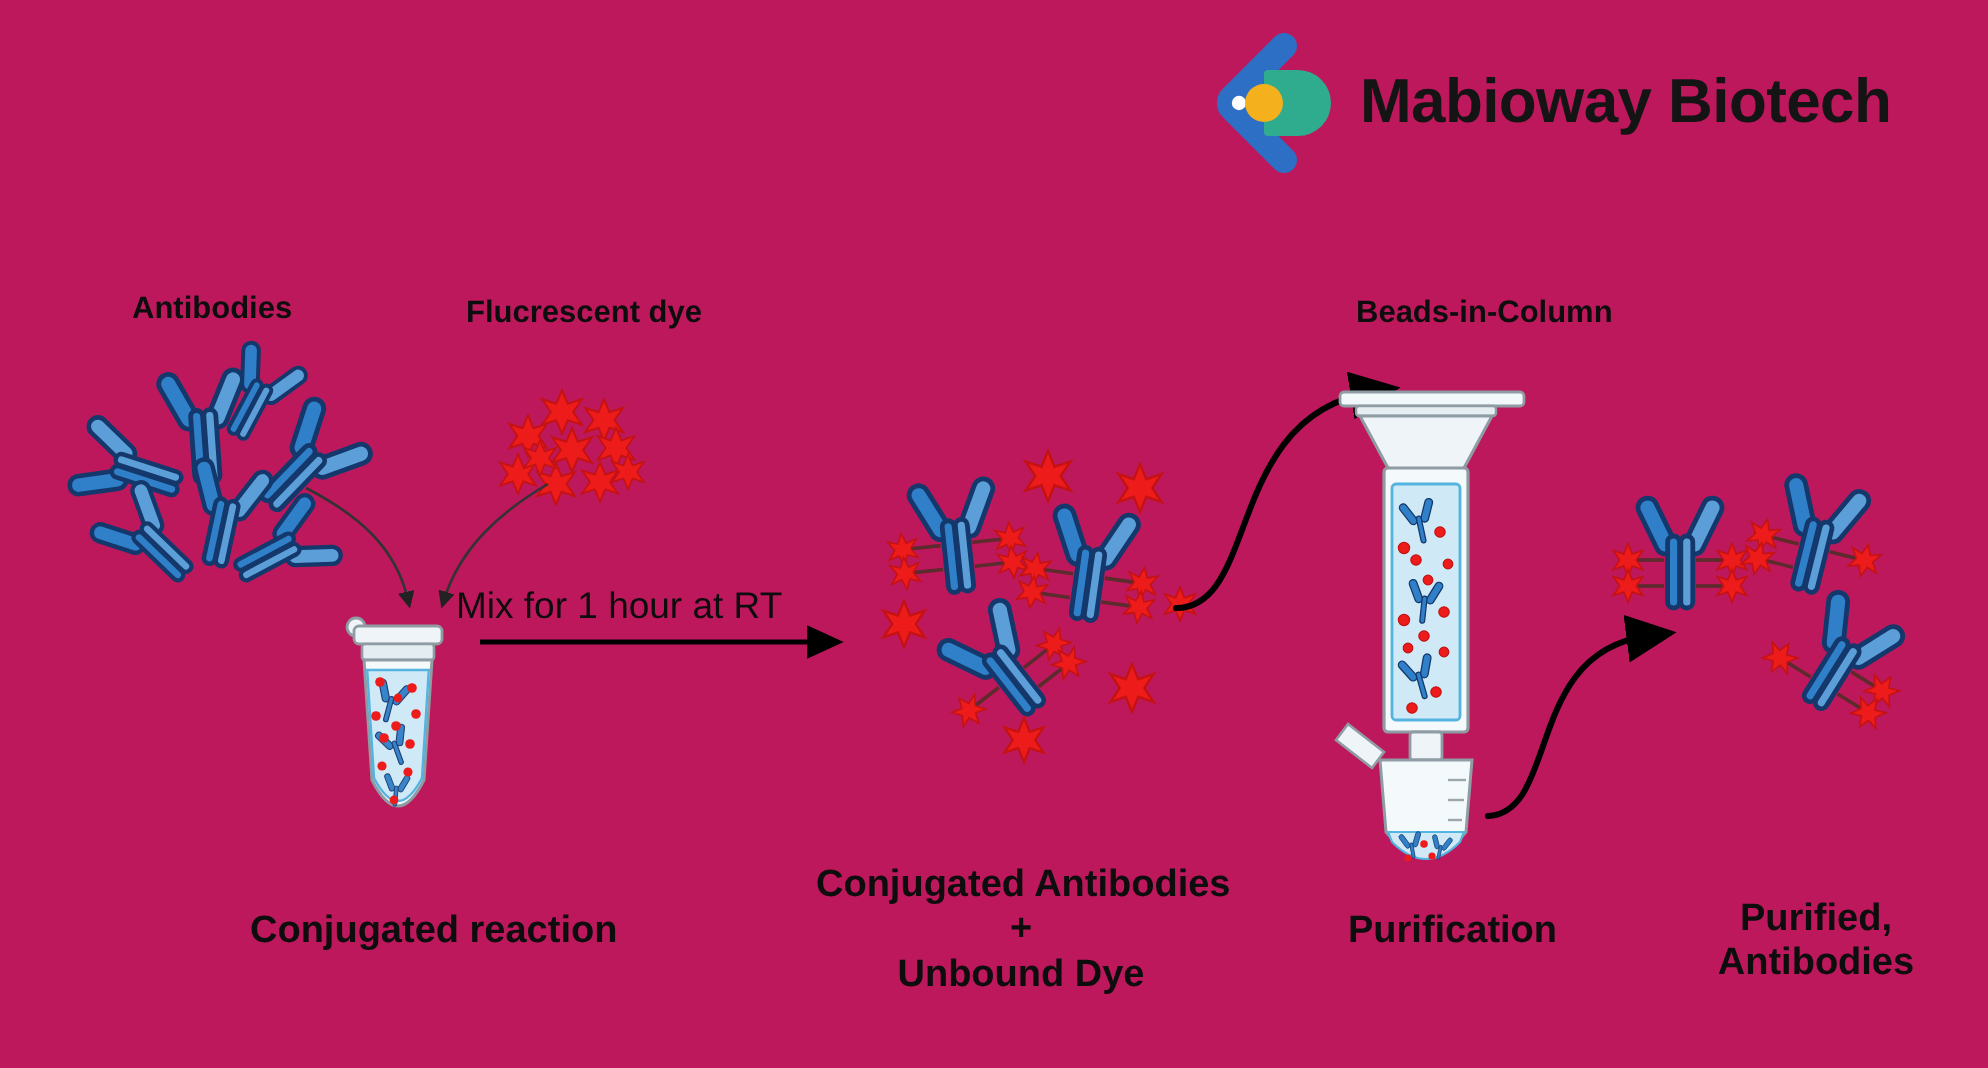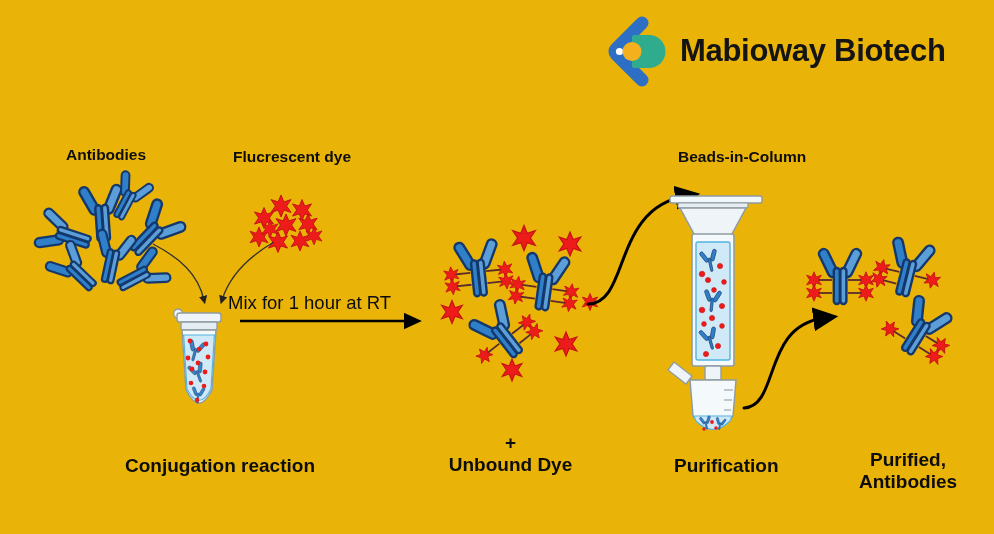--- a/index.html
+++ b/index.html
@@ -4,21 +4,21 @@
 <style>
   html,body{margin:0;padding:0;background:#ffffff;}
   body{
     font-family:"Liberation Sans","DejaVu Sans",sans-serif;
     -webkit-font-smoothing:antialiased;
   }
   #stage{
     position:relative;
     width:994px;
     height:534px;
-    background:#eab308;
+    background:#be185d;
     overflow:hidden;
   }
   .abs{position:absolute;}
   svg{display:block;overflow:visible;}
 
   
   #brand{
     left:596px; top:16px;
     display:flex; align-items:center; gap:14px;
   }
@@ -422,23 +422,24 @@
         <line x1="8" y1="2" x2="23" y2="2" stroke="#5c2b2b" stroke-width="1.8"></line>
         <line x1="8" y1="15" x2="23" y2="15" stroke="#5c2b2b" stroke-width="1.8"></line>
         <line x1="-8" y1="15" x2="-23" y2="15" stroke="#5c2b2b" stroke-width="1.8"></line>
         <use href="#star6c" transform="translate(26,2)   scale(0.82)"></use>
         <use href="#star6c" transform="translate(26,15)  scale(0.82)"></use>
         <use href="#star6c" transform="translate(-26,15) scale(0.82)"></use>
       </g>
     </svg>
   </div>
 
-  <div class="abs lbl lbl-step" style="left:125px; top:455px;">Conjugation reaction</div>
+  <div class="abs lbl lbl-step" style="left:125px; top:455px;">Conjugated reaction</div>
 
   <div class="abs center" style="left:408px; top:432px; width:205px;">
+    <div class="lbl lbl-step">Conjugated Antibodies</div>
     <div class="lbl lbl-step">+</div>
     <div class="lbl lbl-step">Unbound Dye</div>
   </div>
 
   <div class="abs lbl lbl-step" style="left:674px; top:455px;">Purification</div>
 
   <div class="abs center" style="left:838px; top:428px; width:140px;margin-top:21px;">
     <div class="lbl lbl-step">Purified,</div>
     <div class="lbl lbl-step">Antibodies</div>
   </div>

